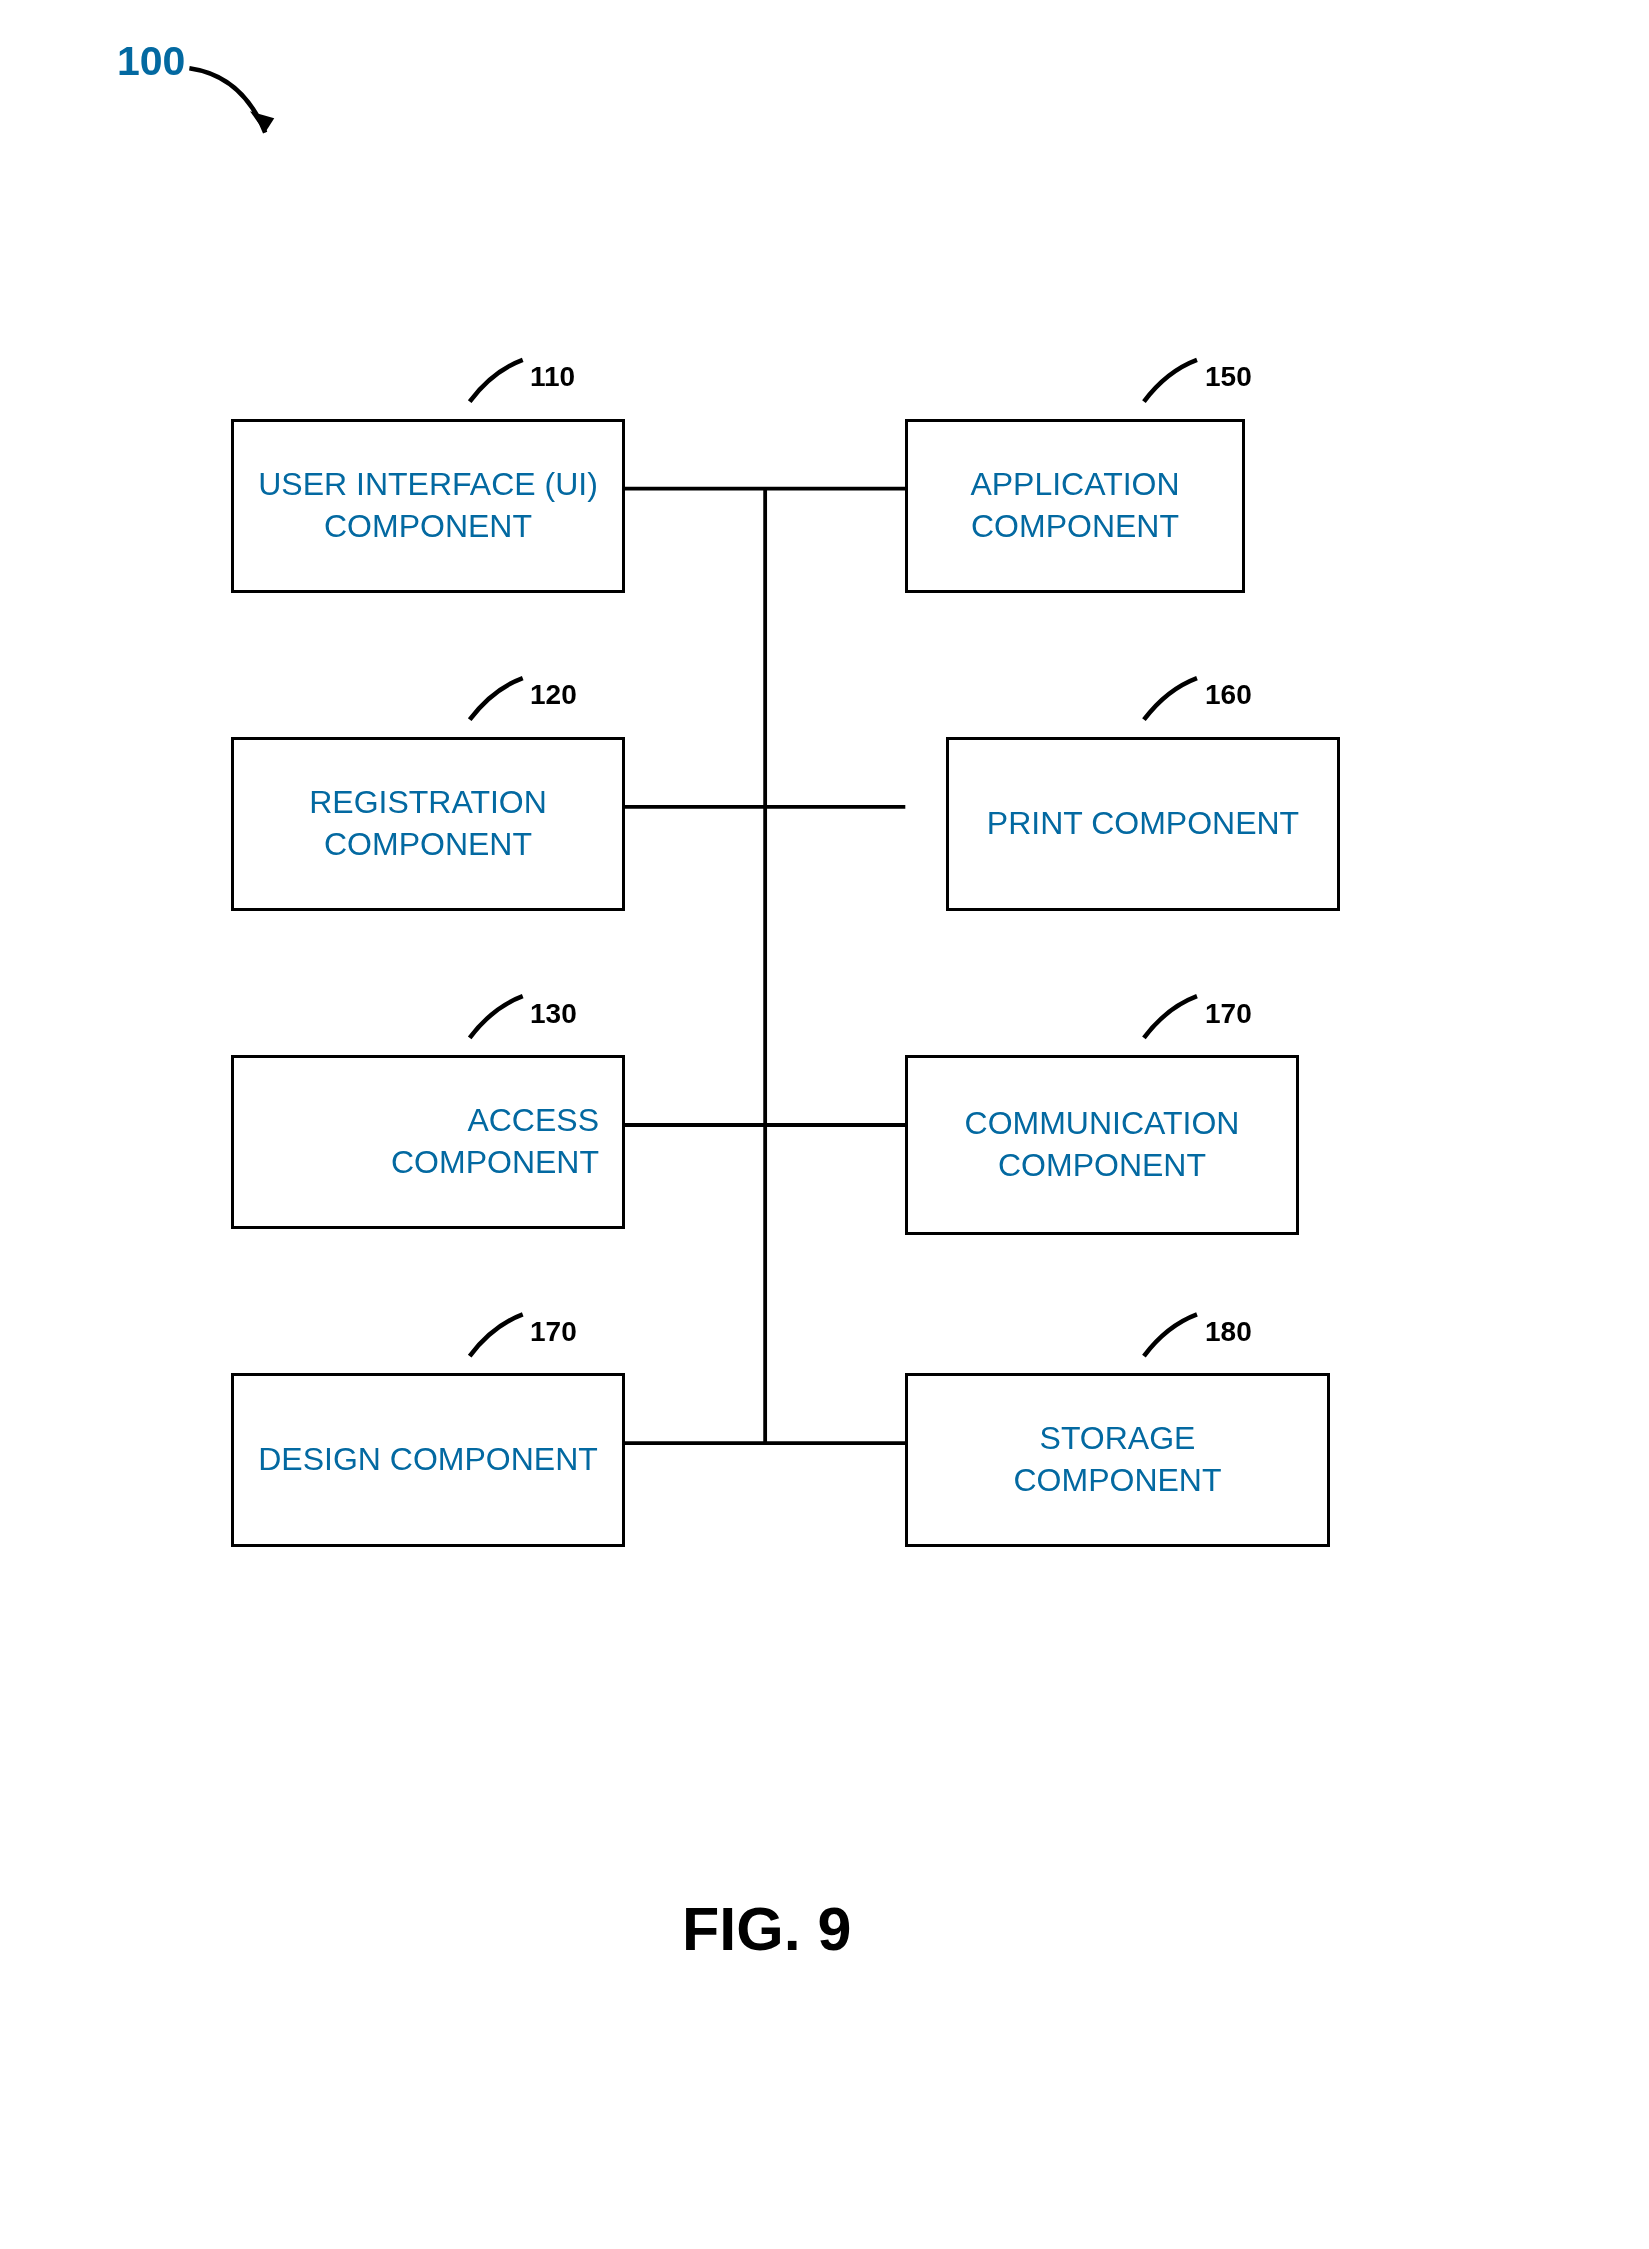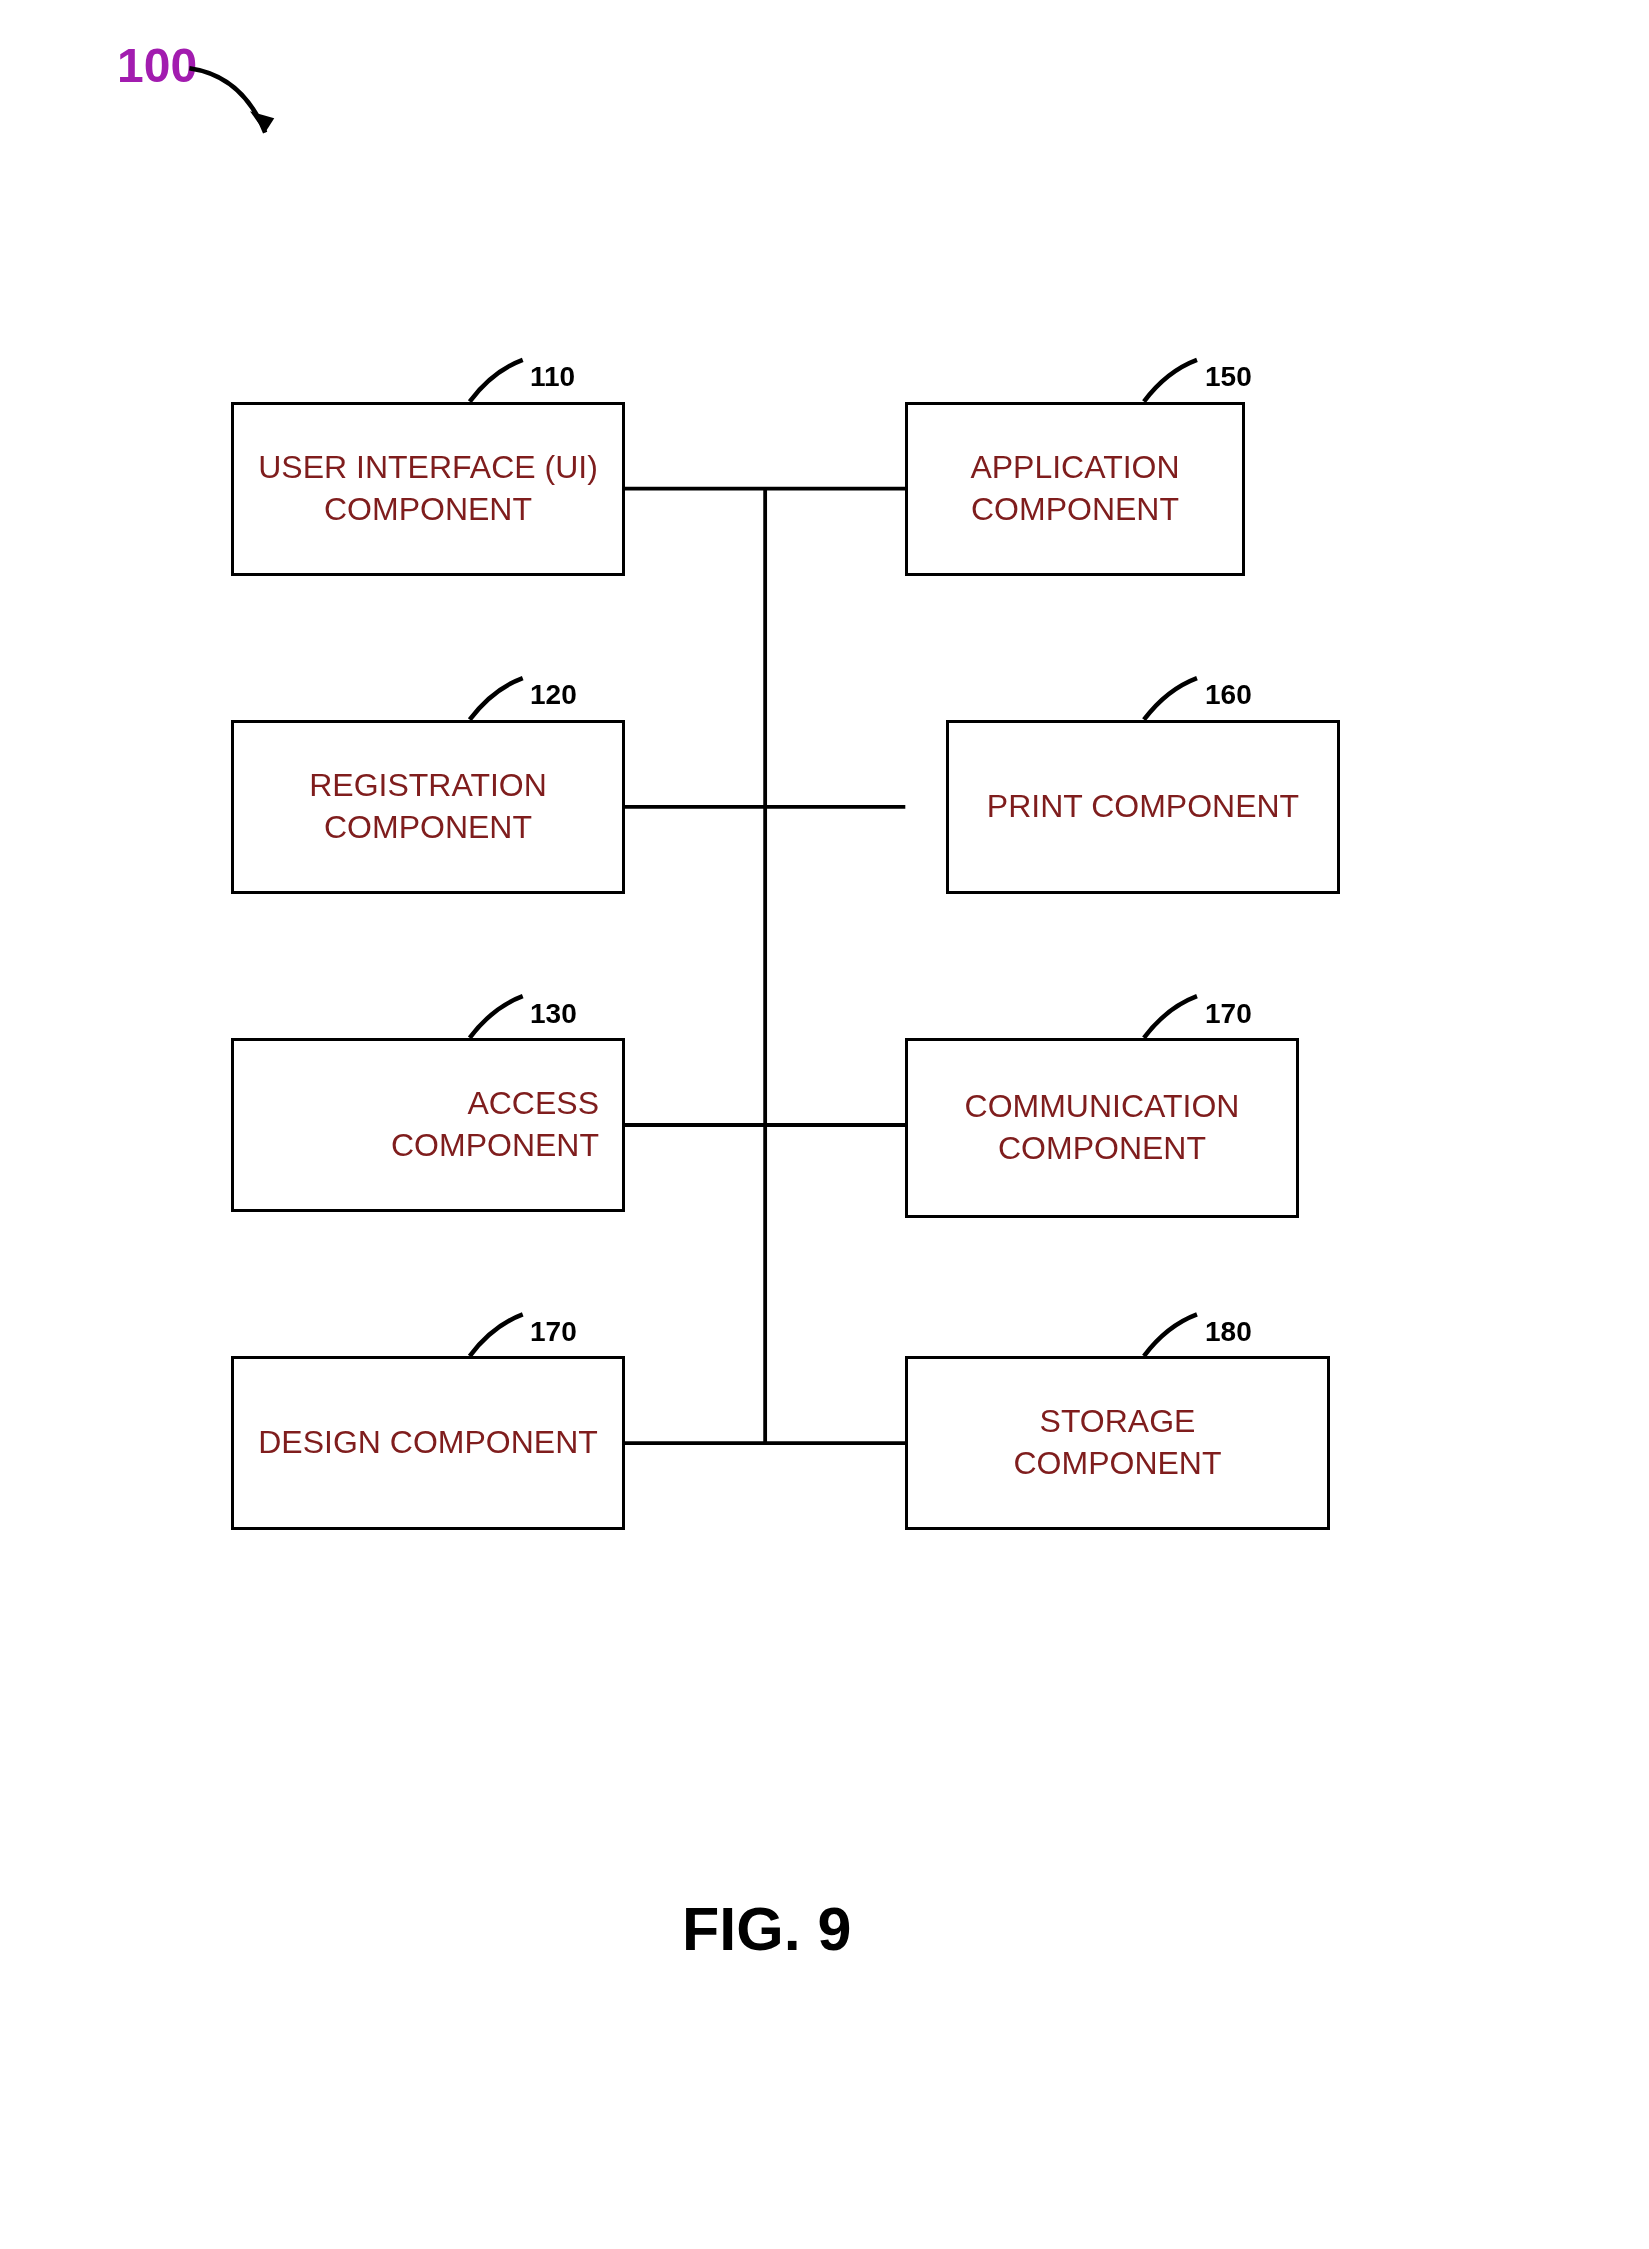--- a/index.html
+++ b/index.html
@@ -6,42 +6,43 @@
     body {
       width: 1650px;
       height: 2250px;
       background: #ffffff;
       position: relative;
       font-family: Arial, Helvetica, sans-serif;
     }
     .figure-ref {
       position: absolute;
       font-weight: bold;
-      font-size: 48px;
-      color: #a21caf;
+      font-size: 41px;
+      color: #0369a1;
     }
     .ref-num {
       position: absolute;
       font-weight: bold;
       font-size: 28px;
       color: #000;
       margin-top: 28px;
     }
     .box {
       position: absolute;
       border: 3.8px solid #000;
       background: #fff;
       display: flex;
       align-items: center;
       justify-content: center;
       text-align: center;
       font-size: 32px;
-      color: #7f1d1d;
+      color: #0369a1;
       line-height: 1.3;
       padding: 23px;
+      margin-top: 17px;
     }
     .figure-caption {
       position: absolute;
       font-weight: bold;
       font-size: 61px;
       color: #000;
     }
     svg.overlay {
       position: absolute;
       top: 0;

